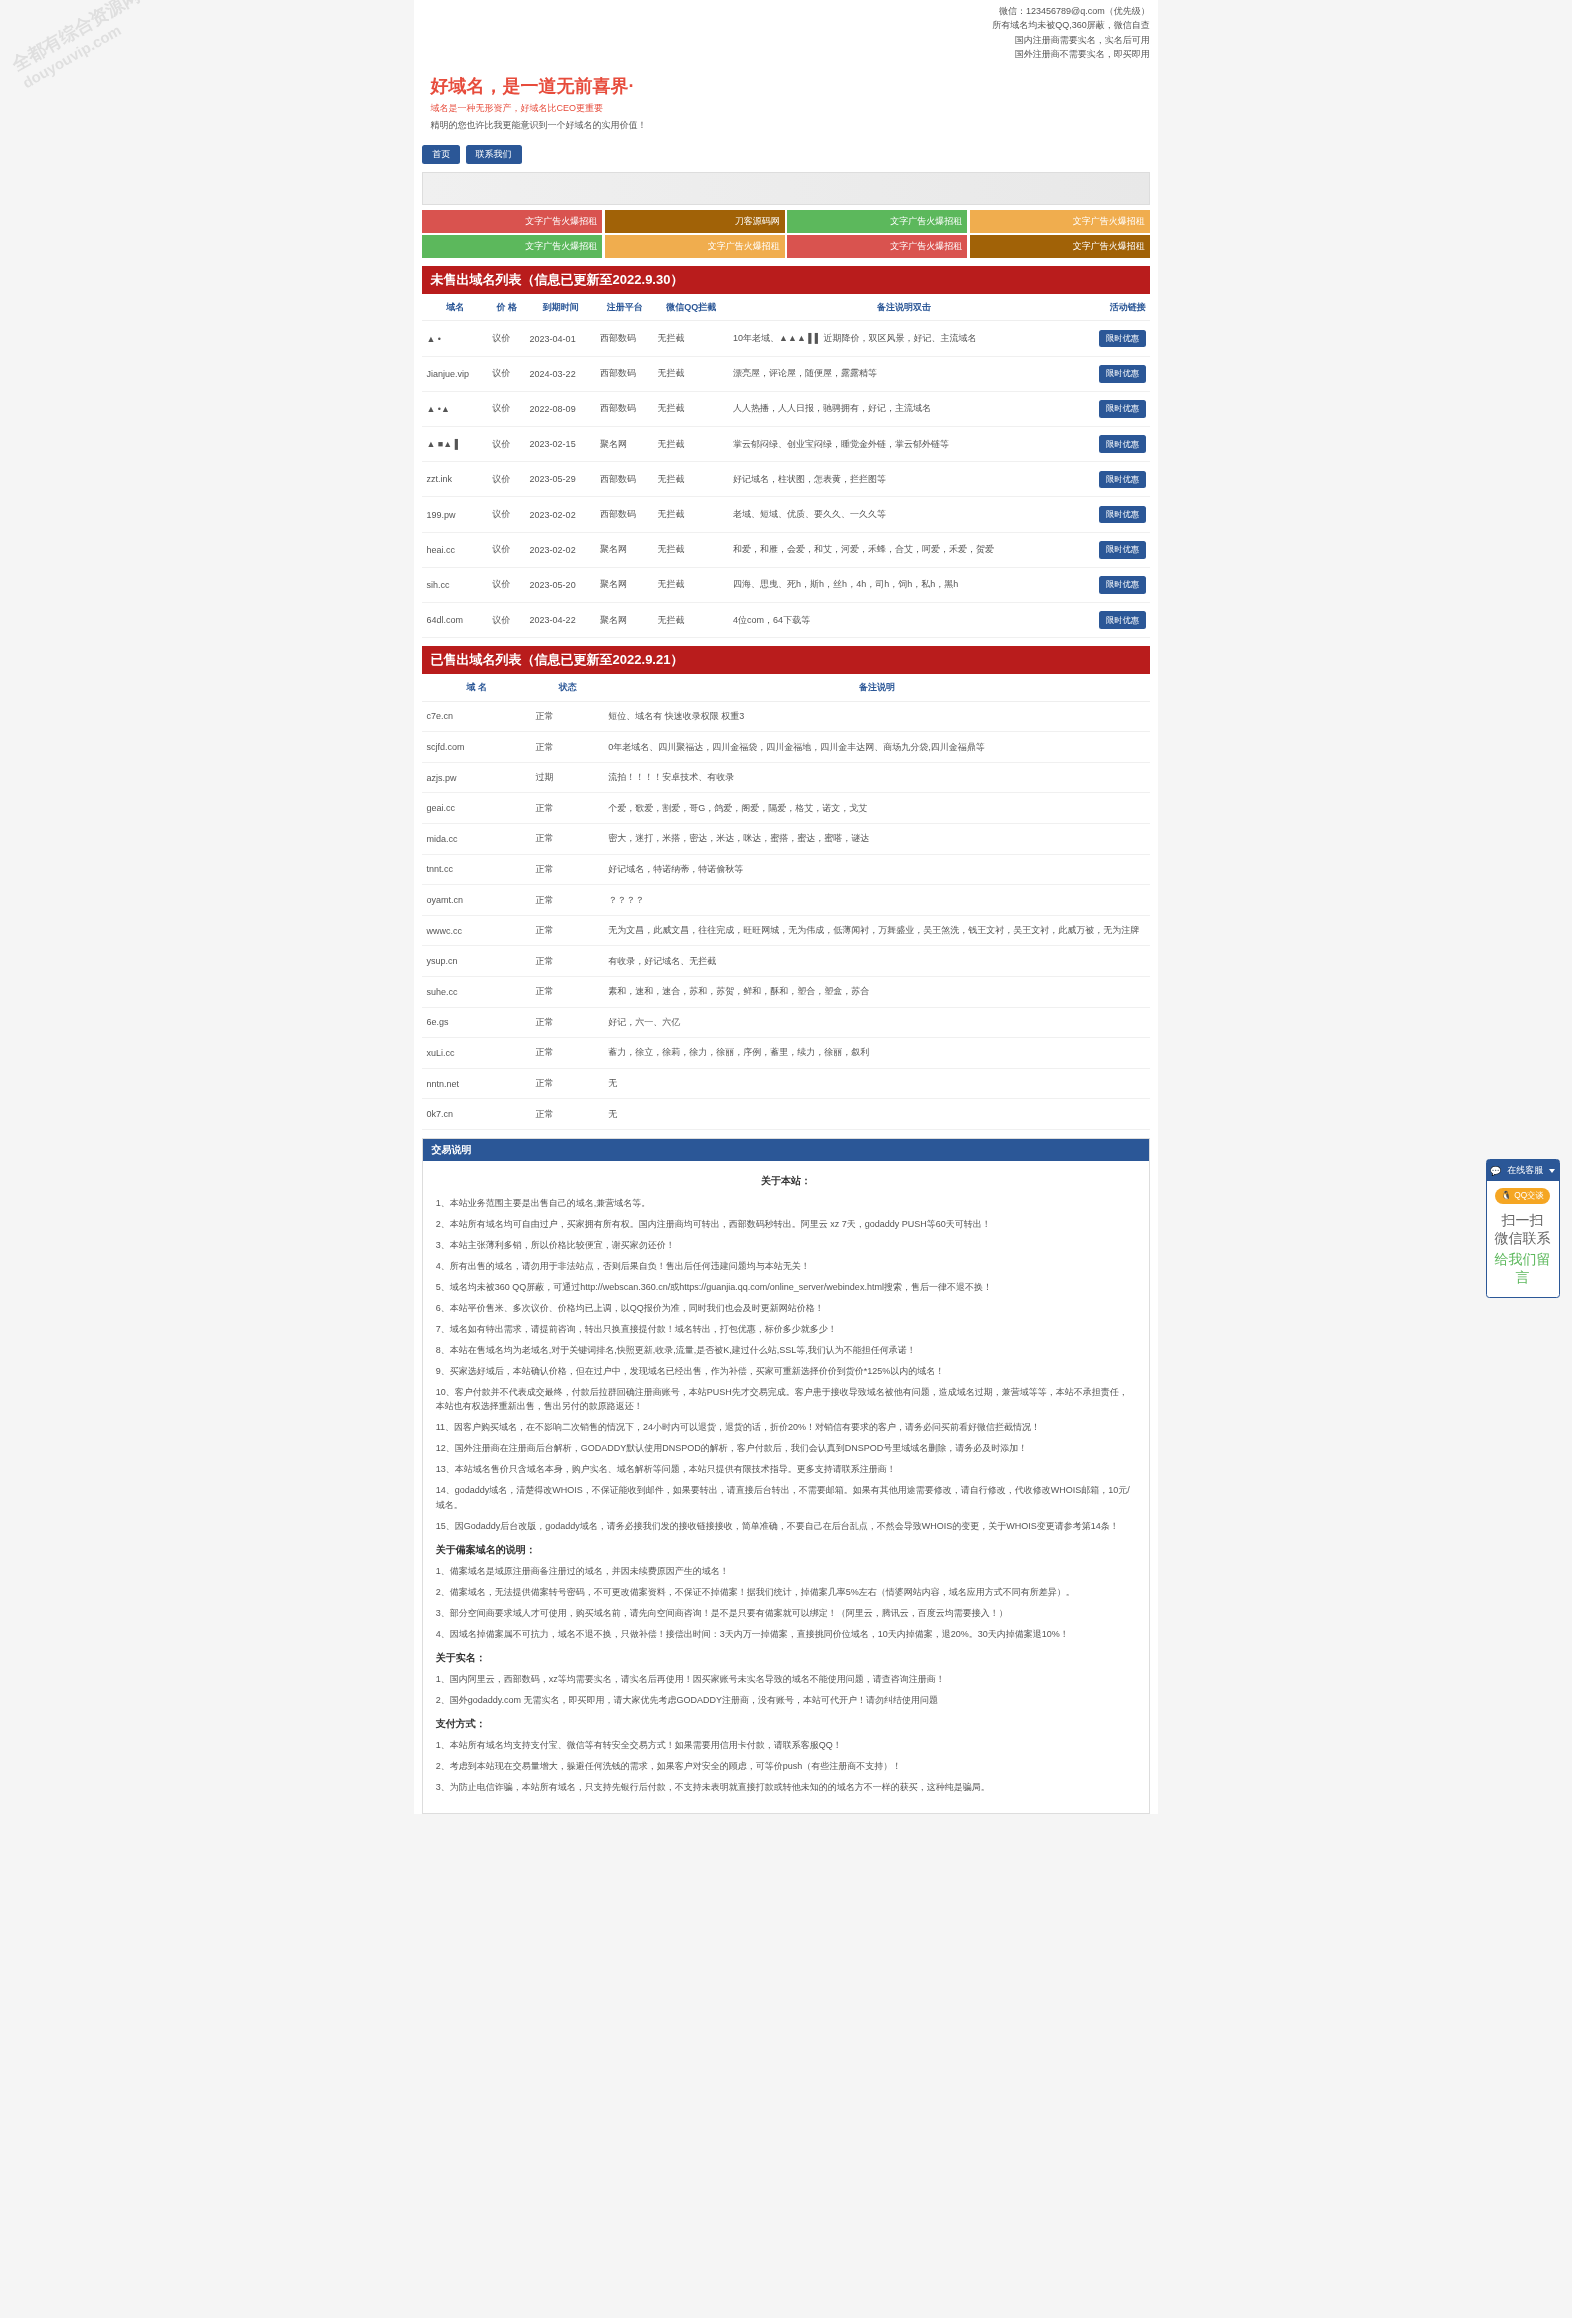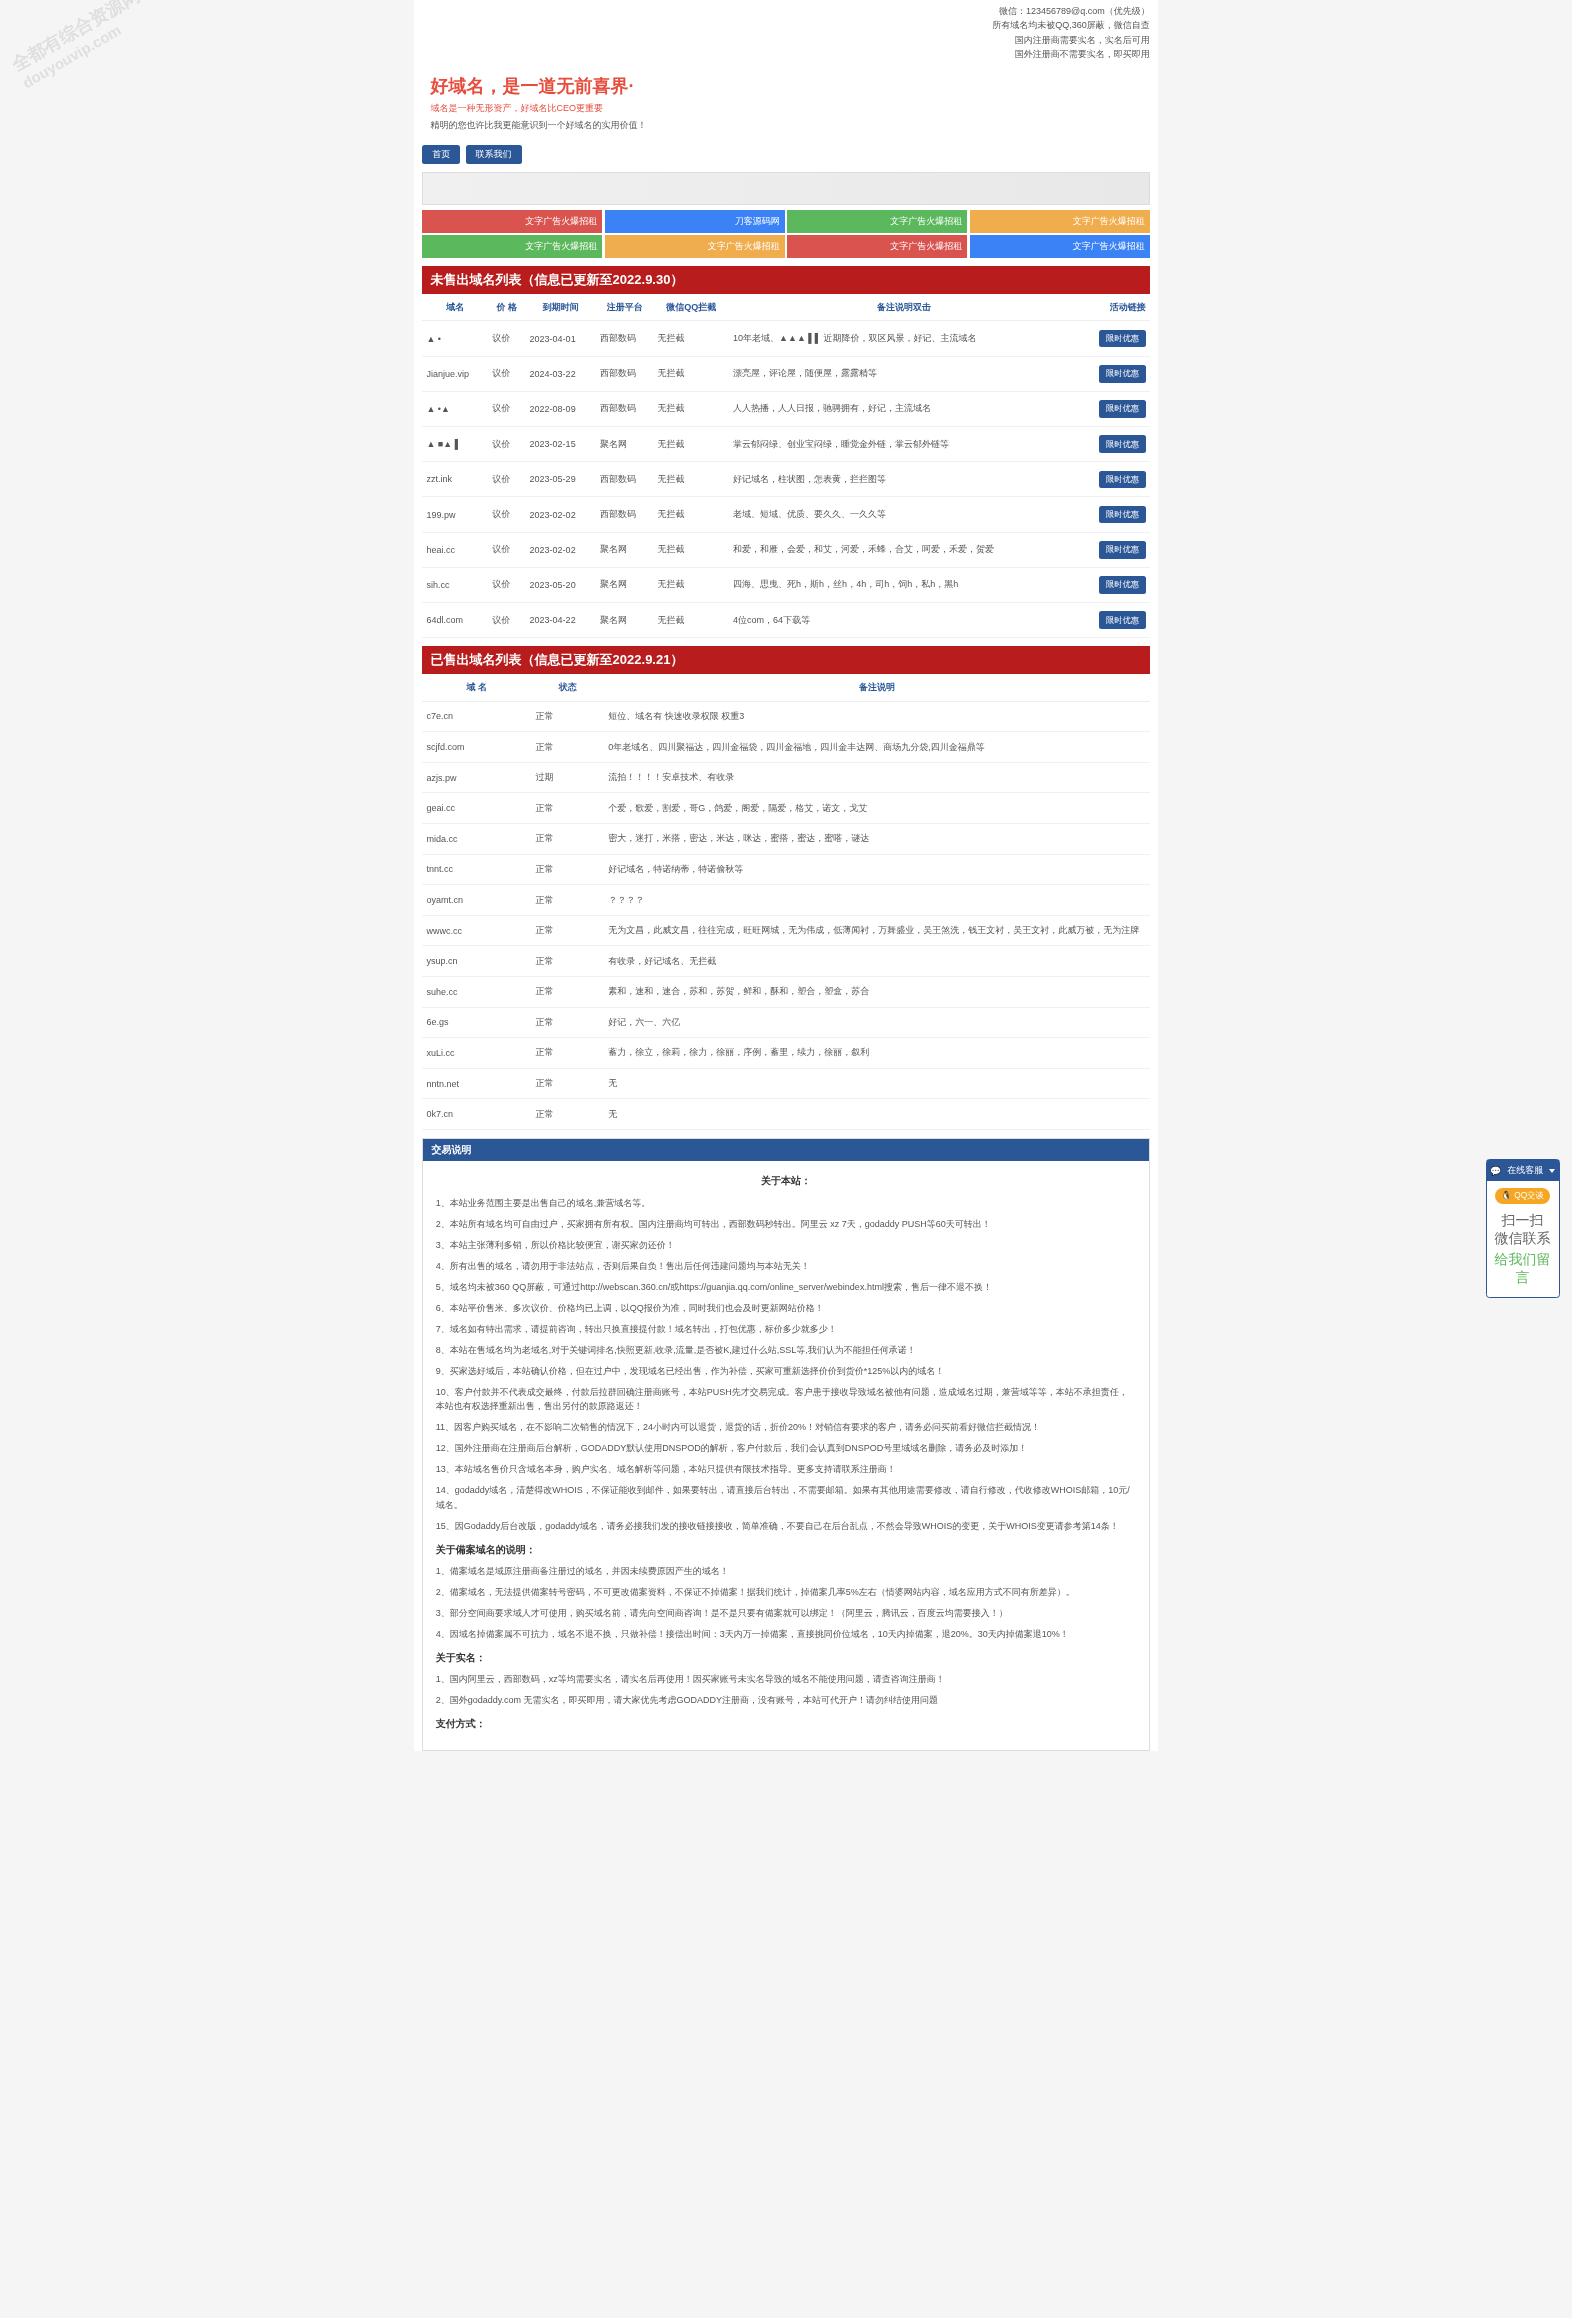--- a/index.html
+++ b/index.html
@@ -13,21 +13,21 @@
     .slogan-area { padding: 8.3px 16.5px; }
     .slogan-img { color: #e74c3c; font-size: 18px; font-weight: bold; }
     .slogan-text { color: #e74c3c; font-size: 9px; margin-top: 4.1px; }
     .slogan-sub { color: #555; font-size: 9px; margin-top: 4.1px; }
     .nav-bar { background: #fff; padding: 4.1px 8.3px; }
     .nav-btn { display: inline-block; padding: 3.3px 10px; background: #2b5797; color: #fff; font-size: 9px; border-radius: 2.5px; margin-right: 2.5px; cursor: pointer; }
     .banner-strip { height: 33px; background: linear-gradient(to right, #f0f0f0, #e8e8e8); margin: 4.1px 8.3px; border: 0.8px solid #ddd; }
     .ad-row { display: flex; margin: 2.5px 8.3px; gap: 2.5px; }
     .ad-cell { flex: 1; padding: 5px; text-align: right; color: #fff; font-size: 9px; cursor: pointer; }
     .ad-red { background: #d9534f; }
-    .ad-blue { background: #3b82f6; }
+    .ad-blue { background: #a16207; }
     .ad-green { background: #5cb85c; }
     .ad-orange { background: #f0ad4e; }
     .section-header { background: #b91c1c; color: #fff; padding: 5px 8.3px; font-size: 13px; font-weight: bold; margin: 8.3px 8.3px 0; }
     .data-table { width: calc(100% - 16.5px); margin: 0 8.3px; border-collapse: collapse; }
     .data-table th { background: #fff; color: #2b5797; padding: 6.6px 4.1px; text-align: center; font-size: 9px; border-bottom: 0.8px solid #eee; }
     .data-table td { padding: 8.3px 4.1px; font-size: 9px; color: #555; border-bottom: 0.8px solid #f0f0f0; }
     .action-btn { background: #2b5797; color: #fff; padding: 3.3px 6.6px; border-radius: 2.5px; font-size: 8.3px; cursor: pointer; display: inline-block; border: none; }
     .info-section { margin: 8.3px; border: 0.8px solid #ddd; }
     .info-header { background: #2b5797; color: #fff; padding: 4.1px 8.3px; font-size: 10px; font-weight: bold; }
     .info-body { padding: 12.4px; }
@@ -293,20 +293,25 @@
           <div class="info-item">2、備案域名，无法提供備案转号密码，不可更改備案资料，不保证不掉備案！据我们统计，掉備案几率5%左右（情婆网站内容，域名应用方式不同有所差异）。</div>
           <div class="info-item">3、部分空间商要求域人才可使用，购买域名前，请先向空间商咨询！是不是只要有備案就可以绑定！（阿里云，腾讯云，百度云均需要接入！）</div>
           <div class="info-item">4、因域名掉備案属不可抗力，域名不退不换，只做补偿！接偿出时间：3天内万一掉備案，直接挑同价位域名，10天内掉備案，退20%。30天内掉備案退10%！</div>
         </div>
       <div class="info-subtitle">关于实名：</div>
       <div id="realname-items">
           <div class="info-item">1、国内阿里云，西部数码，xz等均需要实名，请实名后再使用！因买家账号未实名导致的域名不能使用问题，请查咨询注册商！</div>
           <div class="info-item">2、国外godaddy.com 无需实名，即买即用，请大家优先考虑GODADDY注册商，没有账号，本站可代开户！请勿纠结使用问题</div>
         </div>
       <div class="info-subtitle">支付方式：</div>
+      <div id="pay-items">
+          <div class="info-item">1、本站所有域名均支持支付宝、微信等有转安全交易方式！如果需要用信用卡付款，请联系客服QQ！</div>
+          <div class="info-item">2、考虑到本站现在交易量增大，躲避任何洗钱的需求，如果客户对安全的顾虑，可等价push（有些注册商不支持）！</div>
+          <div class="info-item">3、为防止电信诈骗，本站所有域名，只支持先银行后付款，不支持未表明就直接打款或转他未知的的域名方不一样的获买，这种纯是骗局。</div>
+        </div>
     </div>
   </div>
 
 </div>
 
 <div class="support-float">
   <div class="support-header">
     <span>💬</span>
     <span>在线客服</span>
     <span class="chevron-icon"></span>

